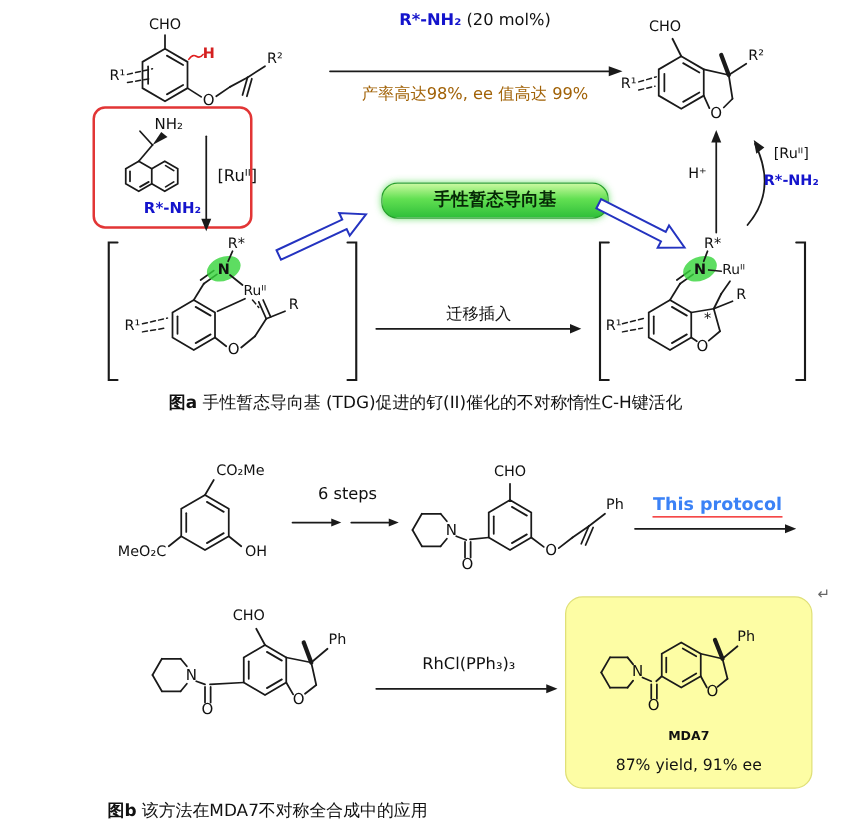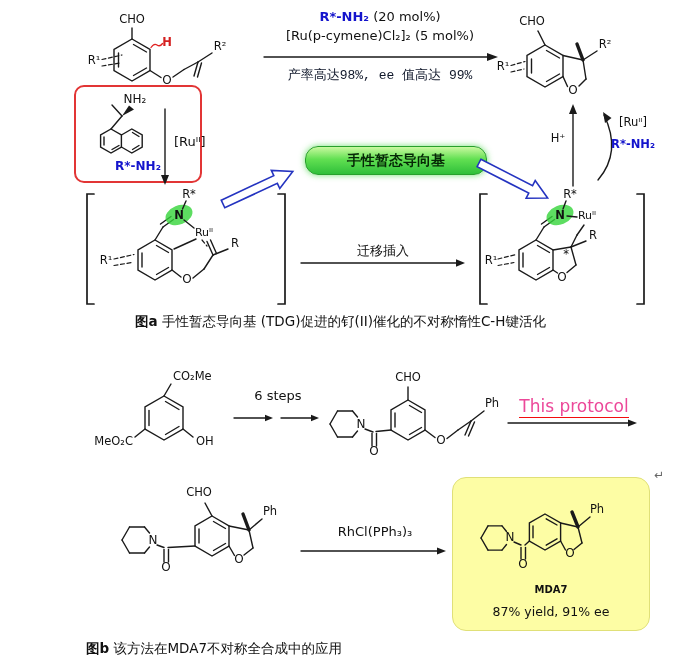--- a/index.html
+++ b/index.html
@@ -1,21 +1,21 @@
 <!DOCTYPE html>
 <html><head>
 <meta charset="utf-8">
 <style>
   html,body{margin:0;padding:0;background:#fff;}
   .page{position:relative;width:681px;height:662px;background:#ffffff;
         font-family:"DejaVu Sans",sans-serif;color:#111;overflow:hidden;}
   .abs{position:absolute;}
   .center{text-align:center;}
   .blue{color:#1414cc;}
-  .red{color:#0f172a;font-family:Liberation Mono, monospace;}
+  .red{color:#a16207;}
   .bold{font-weight:bold;}
   .cond{font-size:13px;line-height:17px;}
   .cap{font-size:13.5px;}
   .label13{font-size:13px;}
   svg{overflow:visible;}
   svg text{font-family:"DejaVu Sans",sans-serif;font-size:11.5px;fill:#111;}
   .struct line,.struct path{stroke:#1a1a1a;stroke-width:1.4;fill:none;stroke-linecap:round;}
   .struct .dash{stroke-dasharray:4 2.6;stroke-width:1.2;}
   .struct .wedgeline{stroke-width:3.4;}
   .struct polygon.ah{fill:#1a1a1a;stroke:none;}
@@ -24,21 +24,21 @@
   .struct .squig{stroke:#e02020;stroke-width:1.3;}
   .struct .hl{fill:#35d43a;opacity:.8;stroke:none;}
   .struct .atomtxt{font-size:12px;}
   .struct .rutxt{font-size:11px;}
   .banner{background:linear-gradient(180deg,#c9f9a0 0%,#62e052 45%,#2fbf3a 100%);
           border:1px solid #27a02c;border-radius:13px;box-shadow:0 0 6px rgba(90,220,90,.85);
           font-size:14px;font-weight:bold;color:#062806;line-height:27px;text-align:center;margin-left:15px;}
   .redbox{border:2.2px solid #e23535;border-radius:10px;background:#fff;padding-left:44px;}
   .yellowbox{background:#fdfda4;border:1px solid #e0e078;border-radius:14px;}
   .blockarrow{fill:#ffffff;stroke:#2433c0;stroke-width:1.6;}
-  .protocol{font-size:17px;font-weight:normal;color:#ec4899;}
+  .protocol{font-size:14px;font-weight:bold;color:#3b82f6;}
   .protocol span{border-bottom:1.6px solid #f20d0d;padding-bottom:1px;}
   .mark{color:#666;font-size:12px;}
 </style>
 </head>
 <body>
 
 <div class="page">
 
   <svg class="abs struct" style="left:70px;top:4px" width="190" height="112" viewBox="0 0 190 112">
     <path d="M62,35 L80,45.5 L80,66.5 L62,77 L44,66.5 L44,45.5 Z"></path>
@@ -58,21 +58,20 @@
     <line x1="114" y1="65.5" x2="128" y2="58"></line>
     <line x1="128" y1="58" x2="124" y2="72"></line>
     <line x1="131.5" y1="59" x2="127.5" y2="73"></line>
     <line x1="128" y1="58" x2="142" y2="49"></line>
     <text x="150" y="46" text-anchor="middle">R²</text>
   </svg>
 
   <div class="abs cond center" style="left:260px;top:8px;width:240px">
     <span class="blue bold">R*-NH₂</span><span> (20 mol%)</span>
   </div>
-  <div class="abs cond center" style="left:260px;top:27px;width:240px">[Ru(p-cymene)Cl₂]₂ (5 mol%)</div>
   <svg class="abs struct" style="left:262px;top:50px" width="238" height="14" viewBox="0 0 238 14">
     <line x1="2" y1="7" x2="225" y2="7"></line>
     <polygon class="ah" points="236,7 225,3 225,11"></polygon>
   </svg>
   <div class="abs cond center red" style="left:260px;top:67px;width:240px">产率高达98%, ee 值高达 99%</div>
 
   <svg class="abs struct" style="left:487px;top:4px" width="165" height="112" viewBox="0 0 165 112">
     <path d="M58,41 L76,51.5 L76,72.5 L58,83 L40,72.5 L40,51.5 Z"></path>
     <line x1="59.5" y1="46.5" x2="72.5" y2="54"></line>
     <line x1="72.5" y1="70" x2="59.5" y2="77.5"></line>

